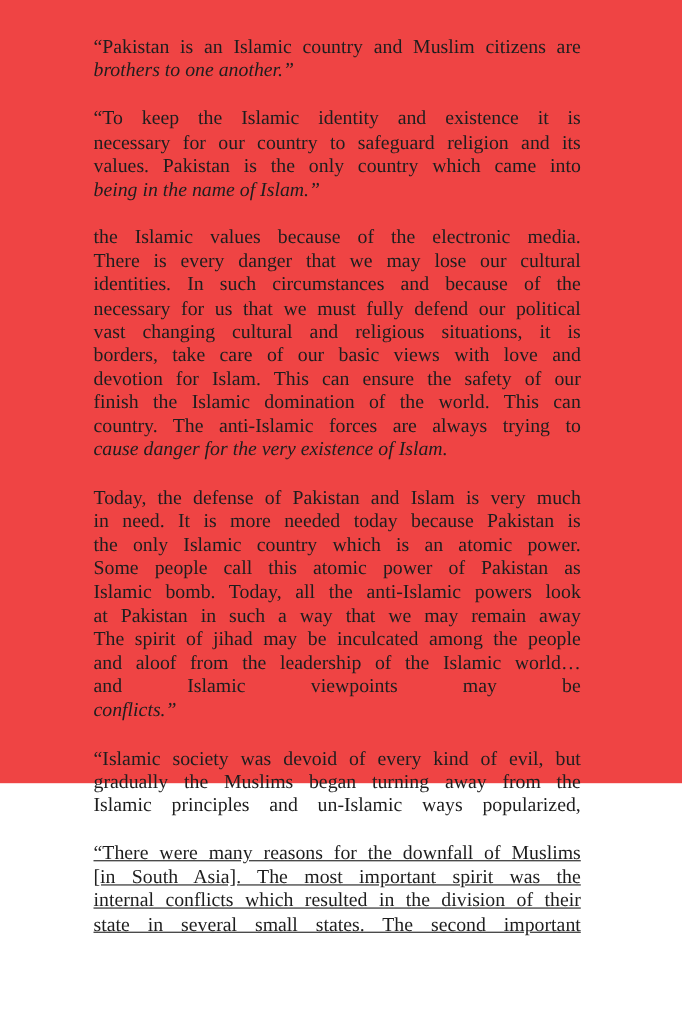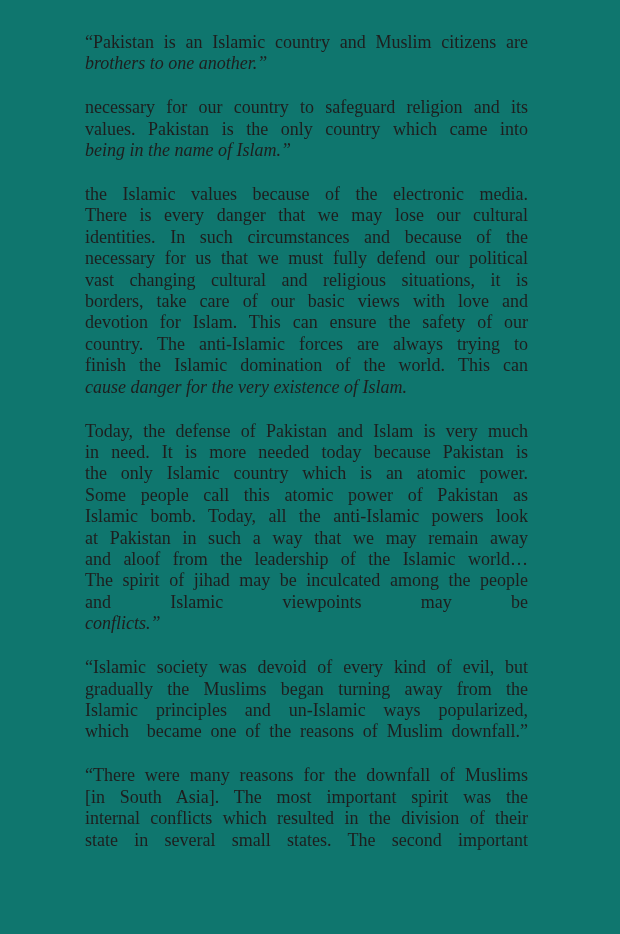--- a/index.html
+++ b/index.html
@@ -8,92 +8,93 @@
   }
   body {
     width: 620px;
     height: 934px;
     background: #ffffff;
     overflow: hidden;
   }
   .page {
     position: relative;
     width: 620px;
-    height: 934px;
-    background: #0f766e;
+    height: 712px;
+    background: #ef4444;
   }
   .text-block {
     position: absolute;
     left: 85px;
     top: 32px;
     width: 443px;
     font-family: "Liberation Serif", "DejaVu Serif", serif;
     font-size: 18px;
     line-height: 21.4px;
     color: #1e1e1e;
     -webkit-font-smoothing: antialiased;
   }
   .paragraph {
     margin: 0 0 22.5px 0;
   }
   .paragraph:last-child {
     margin-bottom: 4px;
+    text-decoration: underline;
   }
   .line {
     text-align: justify;
     text-align-last: justify;
   }
   .line.last-left {
     text-align-last: left;
     font-style: italic;
   }
 </style>
 </head>
 <body style="background: rgb(255, 255, 255);">
 
 <div class="page">
   <div class="text-block" style="color: rgb(30, 30, 30);">
       <div class="paragraph">
         <div class="line">“Pakistan is an Islamic country and Muslim citizens are</div>
         <div class="line last-left">brothers to one another.”</div>
       </div>
       <div class="paragraph">
+        <div class="line">“To keep the Islamic identity and existence it is</div>
         <div class="line">necessary for our country to safeguard religion and its</div>
         <div class="line">values. Pakistan is the only country which came into</div>
         <div class="line last-left">being in the name of Islam.”</div>
       </div>
       <div class="paragraph">
         <div class="line">the Islamic values because of the electronic media.</div>
         <div class="line">There is every danger that we may lose our cultural</div>
         <div class="line">identities. In such circumstances and because of the</div>
         <div class="line">necessary for us that we must fully defend our political</div>
         <div class="line">vast changing cultural and religious situations, it is</div>
         <div class="line">borders, take care of our basic views with love and</div>
         <div class="line">devotion for Islam. This can ensure the safety of our</div>
+        <div class="line">finish the Islamic domination of the world. This can</div>
         <div class="line">country. The anti-Islamic forces are always trying to</div>
-        <div class="line">finish the Islamic domination of the world. This can</div>
         <div class="line last-left">cause danger for the very existence of Islam.</div>
       </div>
       <div class="paragraph">
         <div class="line">Today, the defense of Pakistan and Islam is very much</div>
         <div class="line">in need. It is more needed today because Pakistan is</div>
         <div class="line">the only Islamic country which is an atomic power.</div>
         <div class="line">Some people call this atomic power of Pakistan as</div>
         <div class="line">Islamic bomb. Today, all the anti-Islamic powers look</div>
         <div class="line">at Pakistan in such a way that we may remain away</div>
+        <div class="line">The spirit of jihad may be inculcated among the people</div>
         <div class="line">and aloof from the leadership of the Islamic world…</div>
-        <div class="line">The spirit of jihad may be inculcated among the people</div>
         <div class="line">and Islamic viewpoints may be</div>
         <div class="line last-left">conflicts.”</div>
       </div>
       <div class="paragraph">
         <div class="line">“Islamic society was devoid of every kind of evil, but</div>
         <div class="line">gradually the Muslims began turning away from the</div>
         <div class="line">Islamic principles and un-Islamic ways popularized,</div>
-        <div class="line">which &nbsp;became one of the reasons of Muslim downfall.”</div>
       </div>
       <div class="paragraph">
         <div class="line">“There were many reasons for the downfall of Muslims</div>
         <div class="line">[in South Asia]. The most important spirit was the</div>
         <div class="line">internal conflicts which resulted in the division of their</div>
         <div class="line">state in several small states. The second important</div>
       </div>
     </div>
 </div>
 

